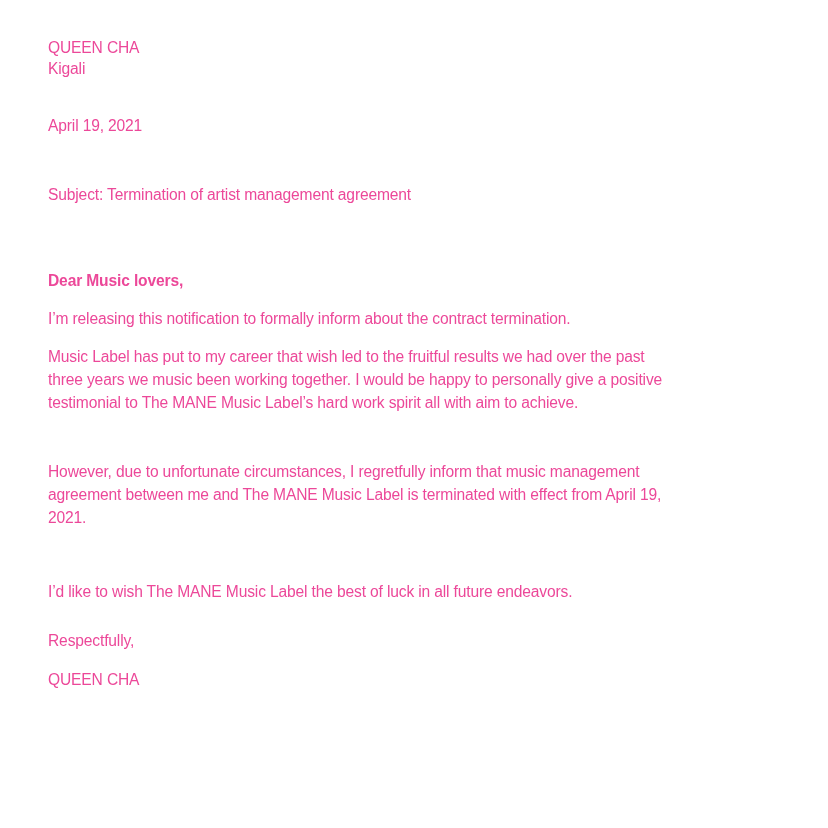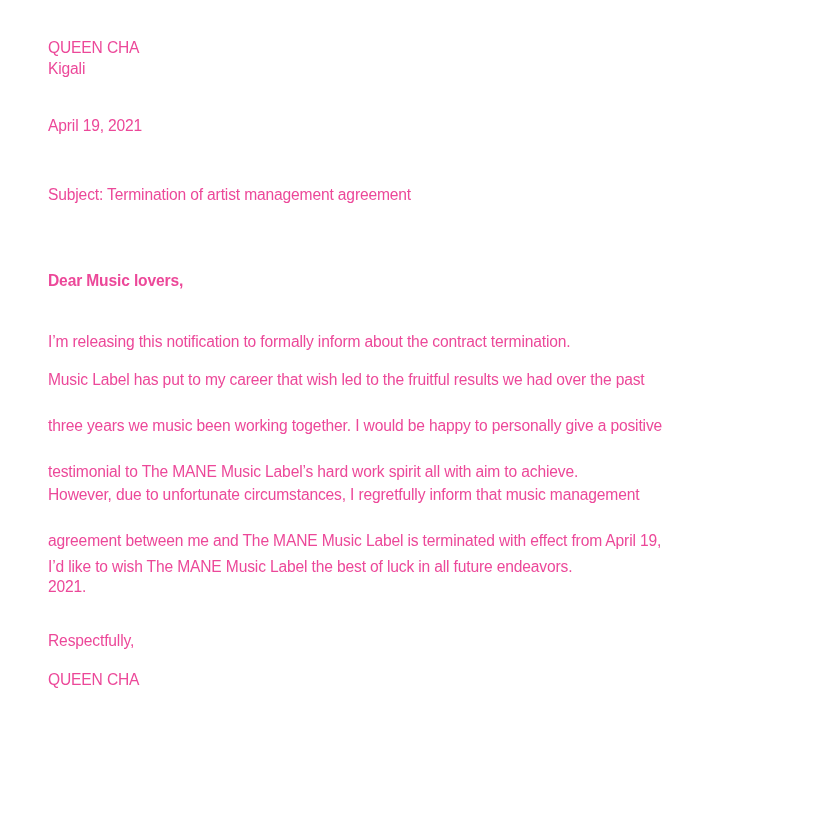--- a/index.html
+++ b/index.html
@@ -33,21 +33,20 @@
     }
     .para {
       position: absolute;
       left: 48px;
       width: 760px;
       line-height: 23px;
     }
     .para .pl {
       display: block;
       white-space: nowrap;
-      margin-top: 23px;
     }
   </style>
 </head>
 <body>
 
 <div class="page">
 
   <div class="line" style="top:38px;">QUEEN CHA</div>
   <div class="line" style="top:59px;">Kigali</div>
   <div class="line" style="top:116px;">April 19, 2021</div>
@@ -65,20 +64,20 @@
     <span class="pl">three years we music been working together. I would be happy to personally give a positive</span>
     <span class="pl">testimonial to The MANE Music Label’s hard work spirit all with aim to achieve.</span>
   </div>
 
   <div class="para" style="top:460px;">
     <span class="pl">However, due to unfortunate circumstances, I regretfully inform that music management</span>
     <span class="pl">agreement between me and The MANE Music Label is terminated with effect from April 19,</span>
     <span class="pl">2021.</span>
   </div>
 
-  <div class="para" style="top:532px;">
+  <div class="para" style="top:580px;">
     <span class="pl">I’d like to wish The MANE Music Label the best of luck in all future endeavors.</span>
   </div>
 
   <div class="line" style="top:631px;text-align:right;">Respectfully,</div>
   <div class="line" style="top:670px;">QUEEN CHA</div>
 
 </div>
 
 </body></html>

